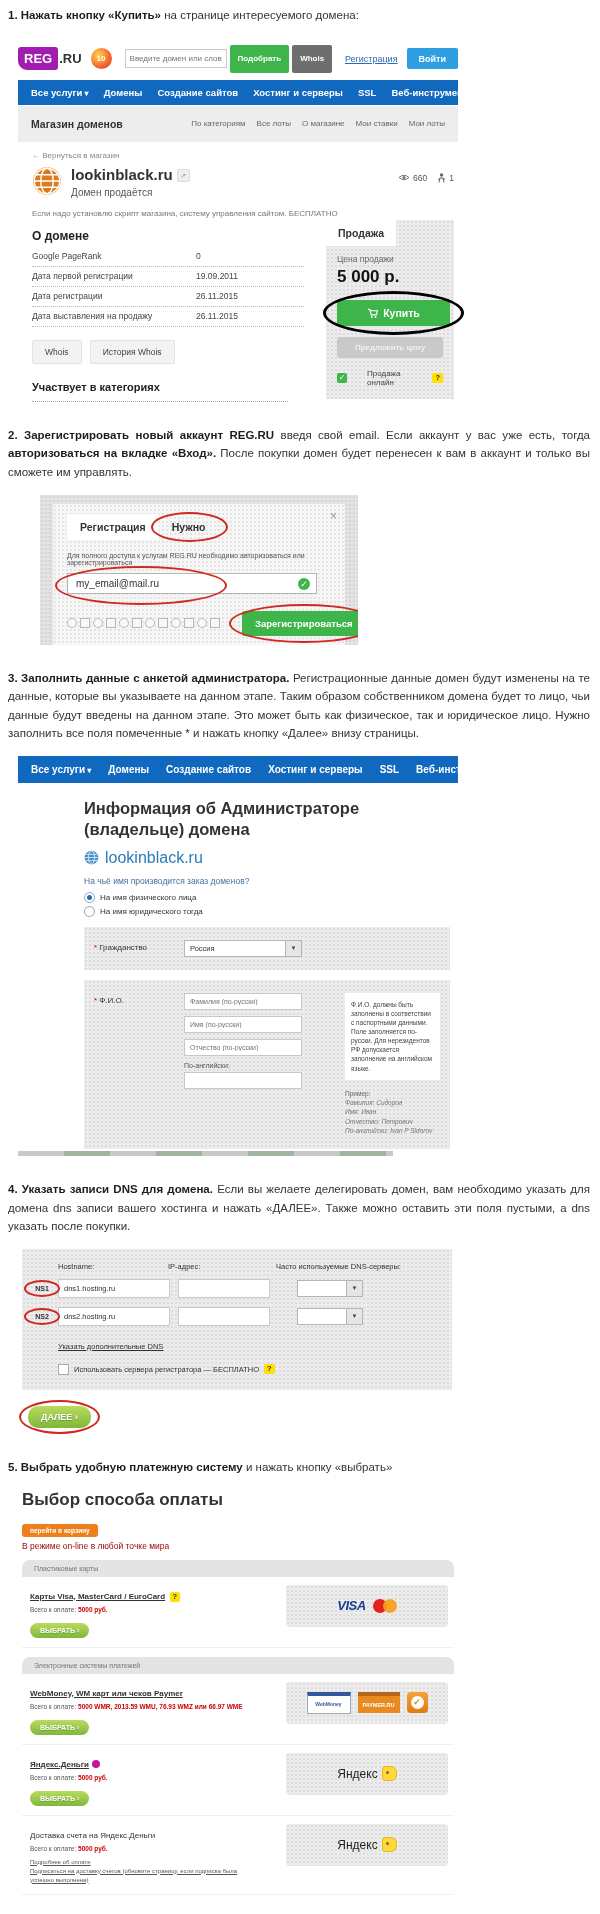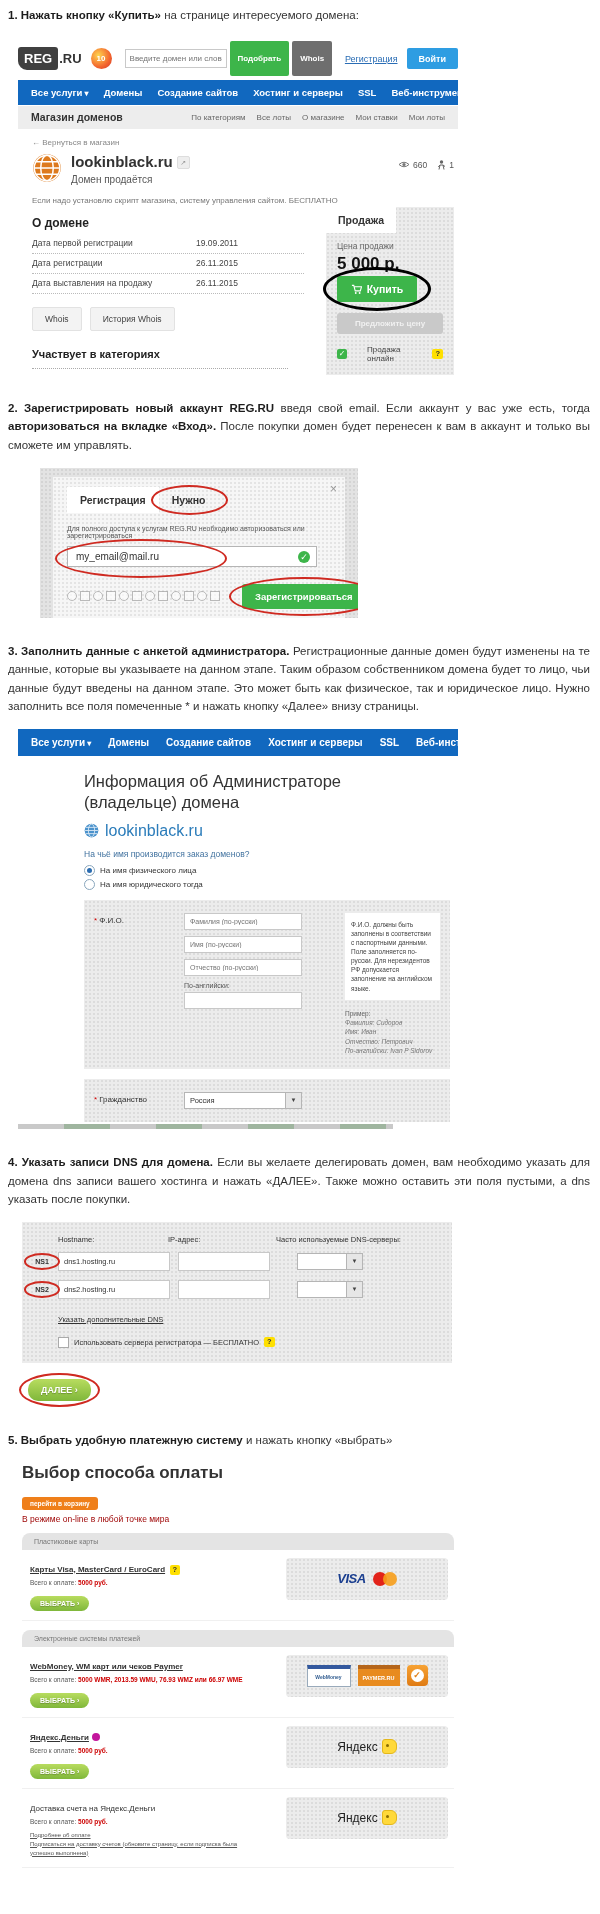--- a/index.html
+++ b/index.html
@@ -12,37 +12,37 @@
   .dotted{background-color:#ececec;background-image:radial-gradient(#dcdcdc 1px,transparent 1px);background-size:4px 4px}
   .red-ellipse{position:absolute;border:2.5px solid #cf2a21;border-radius:50%;pointer-events:none}
   .q-badge{background:#ffe000;font-size:7.5px;padding:0 3px;border-radius:2px;color:#333;font-weight:bold;display:inline-block;line-height:10px}
   button{font-family:inherit;cursor:pointer}
   input{font-family:inherit;outline:none}
   a{cursor:pointer}
 
   
   .shot1{margin-left:18px;width:440px}
   .shop-header{display:flex;align-items:center;height:42px;gap:5px}
-  .reg-box{background:#404040;color:#fff;font-weight:bold;font-size:13px;padding:4px 6px;border-radius:3px 3px 3px 9px;display:inline-block}
+  .reg-box{background:#a21caf;color:#fff;font-weight:bold;font-size:13px;padding:4px 6px;border-radius:3px 3px 3px 9px;display:inline-block}
   .reg-tld{font-weight:bold;color:#333;font-size:13px;margin-left:1px}
   .anniv{width:21px;height:21px;border-radius:50%;margin:0 4px;flex:none;
          background:radial-gradient(circle at 35% 35%,#ffd54f,#f2622d 62%,#cf3a2a);
          color:#fff;font-size:8px;font-weight:bold;display:flex;align-items:center;justify-content:center}
   .searchbar{display:flex;align-items:center;margin-left:4px}
   .search-input{width:92px;height:17px;border:1px solid #c9c9c9;font-size:8px;padding:0 4px;color:#777}
   .btn-green{background:#3db54a;color:#fff;border:none;font-weight:bold}
-  .sm-btn{font-size:8px;height:35px;padding:0 8px;border-radius:2px;margin-left:3px}
+  .sm-btn{font-size:8px;height:28px;padding:0 8px;border-radius:2px;margin-left:3px}
   .btn-darkgray{background:#6e6e6e;color:#fff;border:none;font-weight:bold}
   .auth{margin-left:auto;display:flex;align-items:center;gap:9px}
   .reg-link{color:#2a6db5;text-decoration:underline;font-size:9px}
   .btn-loginblue{background:#2e9de2;color:#fff;font-size:9px;font-weight:bold;border:none;border-radius:2px;height:21px;padding:0 12px}
   .bluenav{background:#1168bf;display:flex;gap:15px;align-items:center;padding:0 13px;height:25px;color:#fff;
            font-size:9.5px;font-weight:bold;white-space:nowrap}
   .has-caret::after{content:" ▾";font-size:8px}
-  .subnav{background:#ededed;display:flex;align-items:center;padding:0 13px;height:23px;margin-top:1px}
+  .subnav{background:#ededed;display:flex;align-items:center;padding:0 13px;height:36px;margin-top:1px}
   .subnav-title{font-size:10.5px;color:#333;font-weight:bold}
   .subnav-links{margin-left:auto;display:flex;gap:11px;font-size:8px;color:#666}
   .back-link{display:inline-block;font-size:8px;color:#888;margin:9px 0 6px 14px;text-decoration:none}
   .back-link::before{content:"\2190  ";color:#888}
   .domain-row{display:flex;align-items:flex-start;margin-left:14px;padding-right:4px}
   .globe-o{flex:none;margin-right:9px}
   .domain-title{font-size:15px;font-weight:bold;color:#333;line-height:1.1}
   .ext-ic{display:inline-block;width:11px;height:11px;background:#eee;border:1px solid #ddd;font-size:7px;color:#999;
           text-align:center;line-height:11px;border-radius:2px;vertical-align:2px;margin-left:4px}
   .ext-ic::before{content:"\2197"}
@@ -56,21 +56,21 @@
   .about-row{display:flex;border-bottom:1px dotted #bbb;padding:4.5px 0;font-size:8.5px;color:#444}
   .about-row .lbl{width:164px}
   .whois-btns{margin-top:13px;display:flex;gap:8px}
   .btn-lightgray{background:#f3f3f3;border:1px solid #e2e2e2;font-size:8.5px;color:#444;padding:6px 12px;border-radius:2px}
   .cats-title{font-size:11px;font-weight:bold;color:#222;margin:17px 0 0;border-bottom:1px dotted #aaa;padding-bottom:8px;width:94%}
   .sale-panel{margin-left:22px;width:128px;align-self:flex-start}
   .sale-tab{background:#fff;display:inline-block;padding:7px 12px;font-weight:bold;font-size:10.5px;color:#333}
   .sale-body{padding:8px 11px 12px}
   .price-label{font-size:8.5px;color:#666}
   .price{font-size:17px;font-weight:bold;color:#111;margin-top:3px}
-  .buy-wrap{position:relative;margin:2px 0 10px;width:80px}
+  .buy-wrap{position:relative;margin:13px 0 10px;width:113px}
   .btn-buy{background:#3db54a;color:#fff;font-weight:bold;font-size:10.5px;border:none;border-radius:3px;
            padding:7px 12px;display:flex;gap:5px;align-items:center;width:100%;justify-content:center}
   .black-ellipse{position:absolute;left:-14px;top:-9px;right:-14px;bottom:-9px;border:3px solid #000;border-radius:50%;pointer-events:none}
   .btn-offer{background:#c9c9c9;color:#f0f0f0;font-size:8px;border:none;border-radius:3px;padding:6px 4px;width:100%;font-weight:bold}
   .online-row{display:flex;align-items:center;gap:20px;font-size:8px;color:#444;margin-top:11px}
   .check-ic{width:10px;height:10px;background:#3db54a;border-radius:2px;color:#fff;font-size:8px;line-height:10px;text-align:center;flex:none}
   .check-ic::before{content:"\2713"}
 
   
   .shot2{margin-left:40px;width:318px;height:150px;padding:9px 13px;overflow:hidden;background-color:#e3e3e3;
@@ -95,21 +95,21 @@
   .social i{width:8px;height:8px;border:1px solid #9a9a9a;opacity:.65;display:inline-block;background:#fdfdfd}
   .social i:nth-child(odd){border-radius:50%}
   .reg-btn-wrap{position:relative;margin-left:22px}
   .btn-register{background:#3db54a;color:#fff;font-weight:bold;font-size:9.5px;border:none;border-radius:3px;padding:7px 13px}
   .ell-register{left:-13px;top:-7px;right:-13px;bottom:-7px}
 
   
   .shot3{margin-left:18px;width:440px;height:400px;overflow:hidden}
   .bluenav3{height:27px;font-size:10px;gap:17px}
   .admin-content{padding-left:66px;padding-right:8px}
-  .admin-heading{font-size:16.5px;color:#333;line-height:1.3;margin:15px 0 8px;width:335px;font-weight:normal}
+  .admin-heading{font-size:16.5px;color:#333;line-height:1.3;margin:15px 0 8px;width:335px;font-weight:bold}
   .admin-domain{display:flex;align-items:center;gap:6px;font-size:16px;color:#2b7cba;margin:4px 0 9px}
   .form-question{font-size:8.5px;color:#41729f;margin:2px 0 6px}
   .radio-row{display:flex;align-items:center;gap:5px;font-size:8px;color:#333;margin:3px 0}
   .radio{width:9px;height:9px;border:1px solid #89a6bd;border-radius:50%;background:#fff;position:relative;flex:none}
   .radio-checked::after{content:"";position:absolute;left:2px;top:2px;right:2px;bottom:2px;background:#2b6cb0;border-radius:50%}
   .form-box{margin-top:10px;padding:13px 10px;display:flex;align-items:flex-start}
   .fb-label{width:90px;font-size:8px;color:#333;flex:none;padding-top:3px}
   .req{color:#c00;margin-right:2px}
   .fb-inputs{width:118px;display:flex;flex-direction:column;gap:6px;flex:none}
   .fb-inputs input{height:15px;border:1px solid #c8c8c8;font-size:7px;padding:0 5px;color:#555;background:#fff}
@@ -252,20 +252,24 @@
             <span>1</span>
           </span>
       </span>
     </div>
     <p class="promo-line">Если надо установлю скрипт магазина, систему управления сайтом. БЕСПЛАТНО</p>
     <div class="main-cols">
       <div class="left-col">
         <div class="about-title">О домене</div>
         <div>
           <div class="about-row">
+              <span class="lbl">Google PageRank</span>
+              <span>0</span>
+            </div>
+          <div class="about-row">
               <span class="lbl">Дата первой регистрации</span>
               <span>19.09.2011</span>
             </div>
           <div class="about-row">
               <span class="lbl">Дата регистрации</span>
               <span>26.11.2015</span>
             </div>
           <div class="about-row">
               <span class="lbl">Дата выставления на продажу</span>
               <span>26.11.2015</span>
@@ -371,48 +375,48 @@
       <div class="radio-row">
           <span class="radio radio-checked"></span>
           <span>На имя физического лица</span>
         </div>
       <div class="radio-row">
           <span class="radio"></span>
           <span>На имя юридического тогда</span>
         </div>
 
       <div class="form-box dotted">
+        <span class="fb-label"><span class="req">*</span><span>Гражданство</span></span>
+        <span class="sel">
+            <span>Россия</span>
+            <span class="sel-btn"></span>
+          </span>
+      </div>
+
+      <div class="form-box dotted">
         <span class="fb-label"><span class="req">*</span><span>Ф.И.О.</span></span>
         <span class="fb-inputs">
           <input placeholder="Фамилия (по-русски)" style="">
           <input placeholder="Имя (по-русски)" style="">
           <input placeholder="Отчество (по-русски)" style="">
           <span class="en-label">По-английски:</span>
           <input style="">
         </span>
         <span class="hint-col">
           <span class="hint-white" style="display:block">Ф.И.О. должны быть заполнены в соответствии с паспортными данными. Поле заполняется по-русски. Для нерезидентов РФ допускается заполнение на английском языке.</span>
           <span class="example" style="display:block">
             <span class="ex-label">Пример:</span>
             <span style="display:block">Фамилия: Сидоров</span>
             <span style="display:block">Имя: Иван</span>
             <span style="display:block">Отчество: Петрович</span>
             <span style="display:block">По-английски: Ivan P Sidorov</span>
           </span>
         </span>
       </div>
 
-      <div class="form-box dotted">
-        <span class="fb-label"><span class="req">*</span><span>Гражданство</span></span>
-        <span class="sel">
-            <span>Россия</span>
-            <span class="sel-btn"></span>
-          </span>
-      </div>
-
     </div>
     <span class="crop-bar"></span>
   </div>
 
   <p class="step"><b>4. Указать записи DNS для домена.</b><span> Если вы желаете делегировать домен, вам необходимо указать для домена dns записи вашего хостинга и нажать «ДАЛЕЕ». Также можно оставить эти поля пустыми, а dns указать после покупки.</span></p>
 
   <div class="shot shot4">
     <div class="dns-box dotted">
       <div class="dns-head">
         <span class="dh-host">Hostname:</span>

